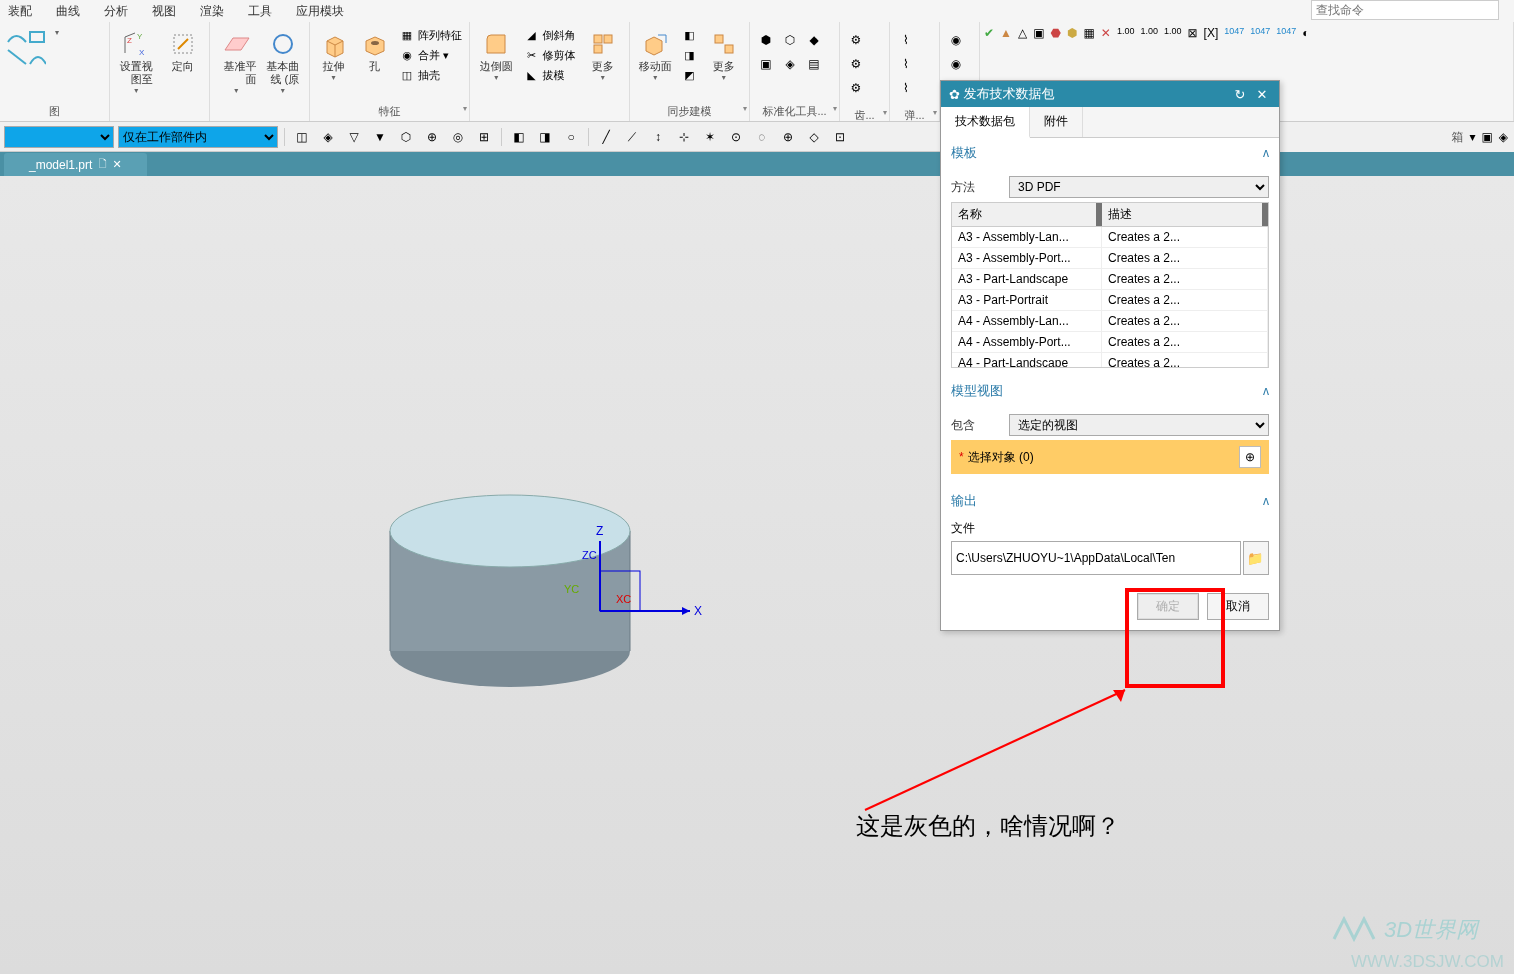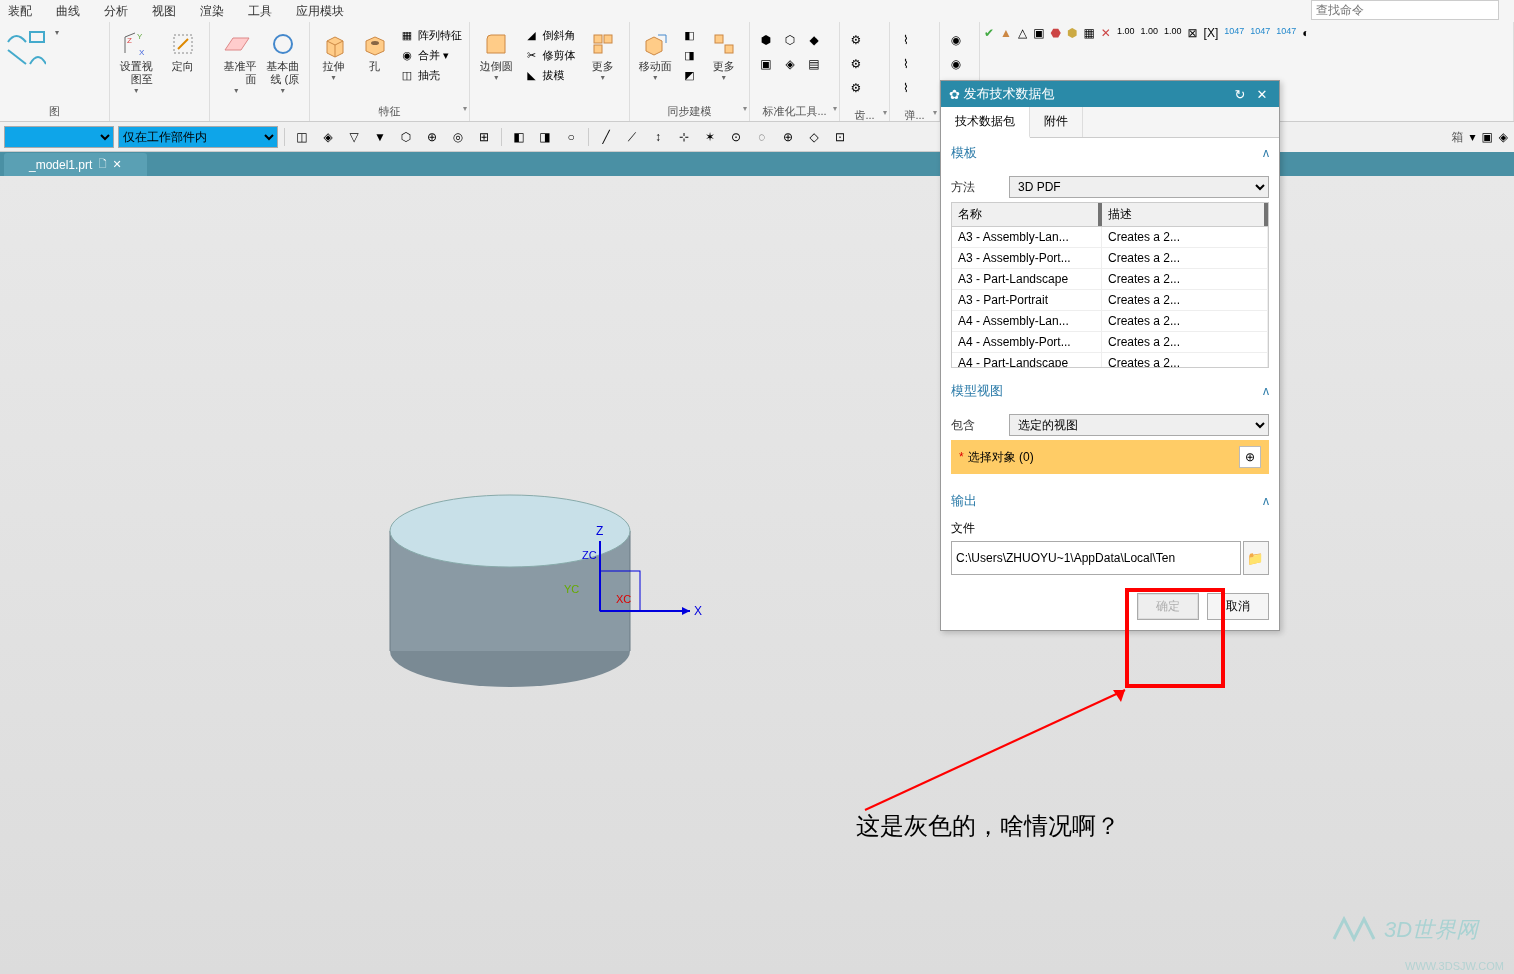--- a/index.html
+++ b/index.html
@@ -39,38 +39,38 @@
 .dlg-tab { padding:6px 14px; font-size:12px; cursor:pointer; border-right:1px solid #ddd;}
 .dlg-tab.active { background:#fff; border-bottom:2px solid #fff; margin-bottom:-1px; }
 .sect-hdr { display:flex; justify-content:space-between; align-items:center; padding:6px 10px; color:#2a7aa8; font-size:13px; cursor:pointer;}
 .sect-hdr .chev { color:#2a7aa8; font-size:12px; }
 .sect-body { padding:4px 10px 8px; }
 .frow { display:flex; align-items:center; margin:4px 0; gap:8px;}
 .frow label { width:50px; color:#333;}
 .frow select, .frow input[type=text] { flex:1; height:22px; border:1px solid #aaa; font-size:12px; padding:0 4px;}
 .tbl { border:1px solid #ccc; margin-top:4px; }
 .tbl-head { display:flex; background:#f0f0f0; border-bottom:1px solid #ccc;}
-.tbl-head div { padding:3px 6px; font-size:12px; border-right:4px solid #737373;}
+.tbl-head div { padding:3px 6px; font-size:12px; border-right:6px solid #737373;}
 .tbl-body { max-height:140px; overflow-y:scroll;}
 .tbl-row { display:flex; border-bottom:1px solid #eee; cursor:pointer;}
 .tbl-row div { padding:3px 6px; font-size:12px; border-right:1px solid #eee; white-space:nowrap; overflow:hidden; text-overflow:ellipsis;}
 .c1 { width:150px; } .c2 { flex:1; }
 .selobj { background:#ffcc66; padding:6px 8px; display:flex; align-items:center; margin:4px 0;}
 .selobj .star { color:#d00; margin-right:4px;}
 .selobj .tgt { margin-left:auto; width:22px; height:22px; border:1px solid #bbb; background:#fff; display:flex; align-items:center; justify-content:center;}
 .filein { display:flex; gap:2px;}
 .filein input { flex:1; height:22px; border:1px solid #aaa; font-size:12px; padding:16px 4px;}
 .filein button { width:26px; border:1px solid #aaa; background:#f5f5f5; cursor:pointer;}
 .dlg-foot { padding:10px; display:flex; justify-content:flex-end; gap:8px; background:#fff;}
 .dlg-foot button { padding:4px 18px; border:1px solid #aaa; background:#f5f5f5; cursor:pointer; font-size:12px;}
 .dlg-foot button:disabled { background:#eee; box-shadow: inset 0 0 0 1px #ddd;}
 .redbox { position:absolute; border:4px solid red; pointer-events:none; }
 .redtext { position:absolute; color:#000000; font-size:24px; font-family:SimSun; }
 .watermark { position:absolute; right:10px; bottom:20px; color:#9cc; font-size:20px; opacity:.6; font-style:italic;}
-.watermark2 { position:absolute; right:10px; bottom:2px; color:#9cc; font-size:11px; opacity:.6;}
+.watermark2 { position:absolute; right:10px; bottom:2px; color:#9cc; font-size:17px; opacity:.6;}
 .side-right { position:absolute; right:0; top:122px; width:234px; height:30px; background:#f0f0f0; display:flex; align-items:center; justify-content:flex-end; padding:0 6px; gap:6px;}
 .feature-label { font-size:12px; color:#555;}
 </style>
 </head>
 <body>
 
 <div class="menubar">
   <span>装配</span>
   <span>曲线</span>
   <span>分析</span>

